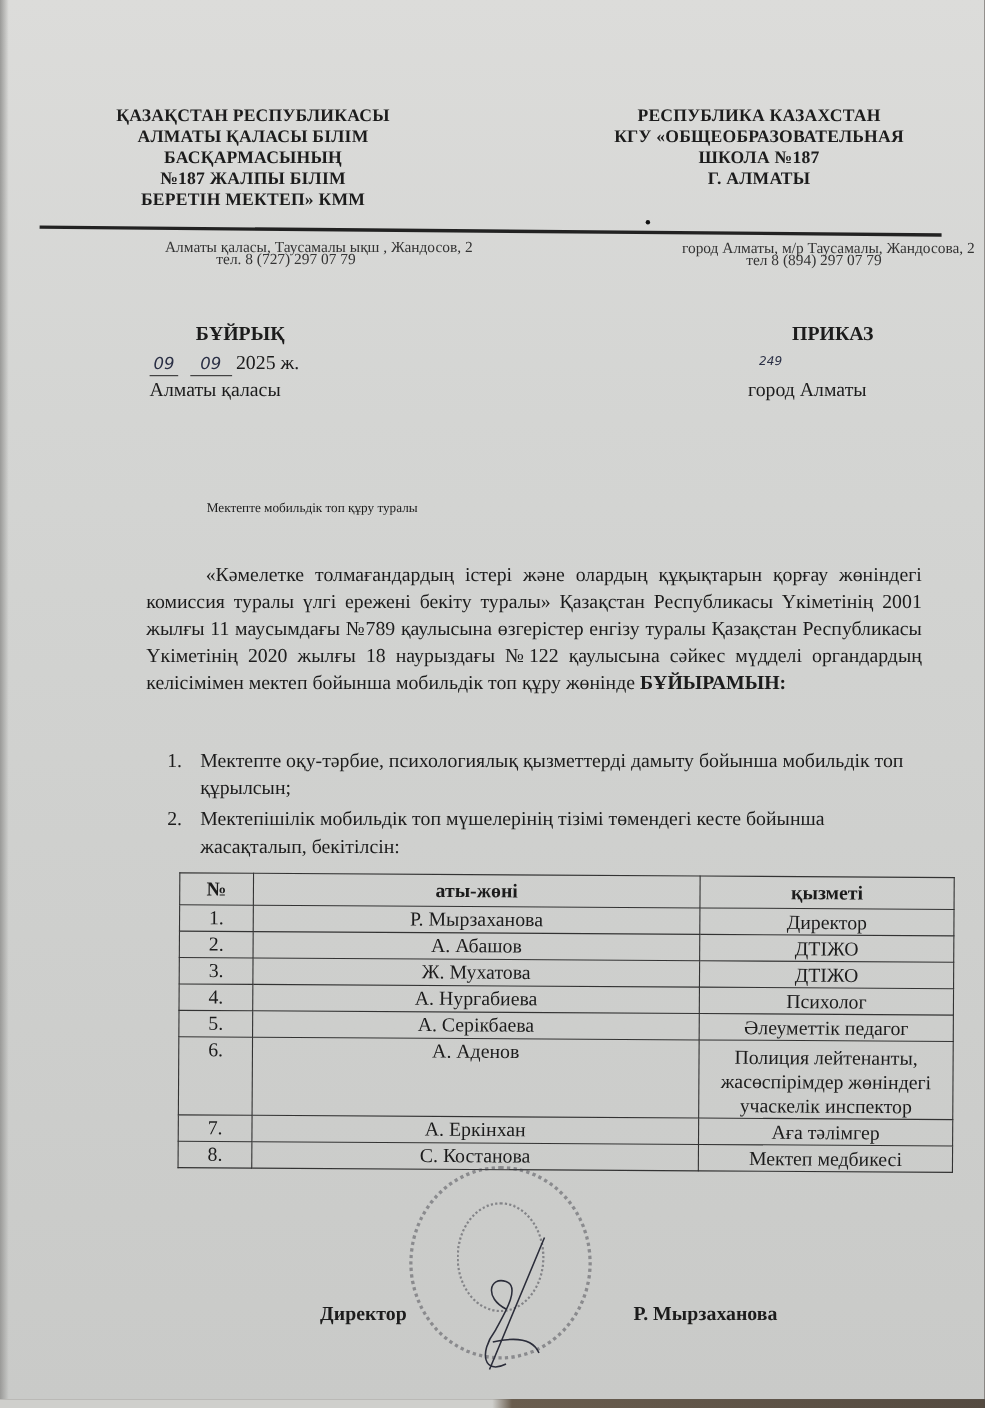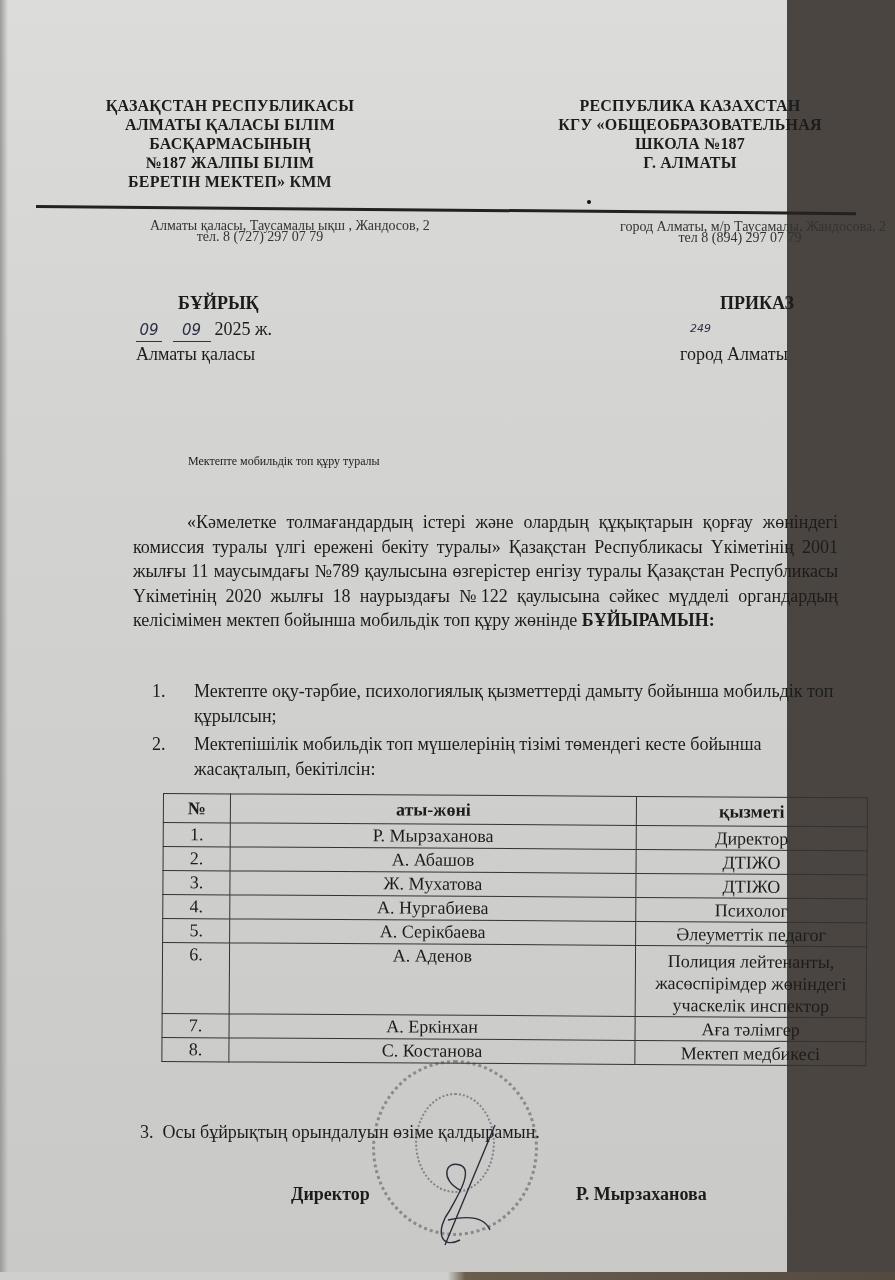--- a/index.html
+++ b/index.html
@@ -5,21 +5,21 @@
     html, body { margin: 0; padding: 0; }
     body {
       width: 895px; height: 1280px; overflow: hidden;
       background: #4a4540;
       font-family: "Liberation Serif", serif;
       color: #1c1c1c;
       position: relative;
     }
     .paper {
       position: absolute; left: 0; top: 0;
-      width: 787px; height: 1272px;
+      width: 895px; height: 1272px;
       background: linear-gradient(180deg, #dcdcda 0%, #d4d5d3 30%, #cfd0ce 60%, #c9cac8 100%);
     }
     .paper::before {
       content: ""; position: absolute; left: 0; top: 0; width: 8px; height: 100%;
       background: linear-gradient(90deg, #9a9a98, rgba(200,200,198,0));
     }
     .hdr { position: absolute; font-weight: bold; font-size: 16px; line-height: 19px; text-align: center; letter-spacing: 0.2px; }
     .hdr div { white-space: nowrap; }
     #hdr-left { left: 75px; top: 96px; width: 310px; }
     #hdr-right { left: 520px; top: 96px; width: 340px; }
@@ -33,21 +33,21 @@
     .bold { font-weight: bold; margin-left: 40px; }
     .hand { font-family: "DejaVu Sans", sans-serif; font-style: italic; font-size: 15px; color: #2a2f45; }
     .uline { display: inline-block; border-bottom: 1px solid #333; text-align: center; }
 
     .title { position: absolute; left: 188px; top: 454px; font-size: 12px; font-weight: normal; white-space: nowrap; }
     .para { position: absolute; left: 133px; top: 510px; width: 705px; font-size: 18px; line-height: 24.5px; text-align: justify; }
     .para .indent { display: inline-block; width: 54px; }
     .ol { position: absolute; left: 152px; top: 679px; width: 690px; font-size: 18px; line-height: 24.5px; }
     .li { display: flex; }
     .li .num { width: 30px; flex: none; }
-    .li .txt { flex: 1; margin-left: 12px; }
+    .li .txt { flex: 1; }
 
     table.members { position: absolute; left: 163px; top: 793px; width: 705px; border-collapse: collapse; font-size: 18px; transform: rotate(0.35deg); transform-origin: left top; }
     table.members td, table.members th { border: 1px solid #333; text-align: center; padding: 0 4px; line-height: 22px; vertical-align: top; }
     table.members th { font-weight: bold; height: 28px; vertical-align: middle; }
     table.members td.c-no { width: 58px; }
     table.members td.c-pos { width: 222px; vertical-align: bottom; }
     table.members tr.body-row td { height: 23px; }
 
     .item3 { position: absolute; left: 140px; top: 1122px; font-size: 18px; white-space: nowrap; }
     .sig-label { position: absolute; left: 291px; top: 1184px; font-size: 18px; font-weight: bold; white-space: nowrap; }
@@ -160,24 +160,20 @@
         <td class="c-pos">Аға тәлімгер</td>
       </tr>
       <tr class="body-row">
         <td class="c-no">8.</td>
         <td>С. Костанова</td>
         <td class="c-pos">Мектеп медбикесі</td>
       </tr>
     </tbody>
   </table>
 
-  <div class="item3">
-    <span>3.</span>&nbsp;
-    <span>Осы бұйрықтың орындалуын өзіме қалдырамын.</span>
-  </div>
 
   <div class="stamp"></div>
   <svg class="signature" viewBox="0 0 120 130">
     <path d="M95 5 L45 125 M60 70 C40 60 45 40 60 45 C75 50 55 80 50 90 C35 110 40 130 60 120 M48 100 C70 95 85 98 90 110" fill="none" stroke="#2b2d3a" stroke-width="1.4"></path>
   </svg>
 
   <div class="sig-label">Директор</div>
   <div class="sig-name">Р. Мырзаханова</div>
 </div>
 <div class="bottom-edge"></div>

